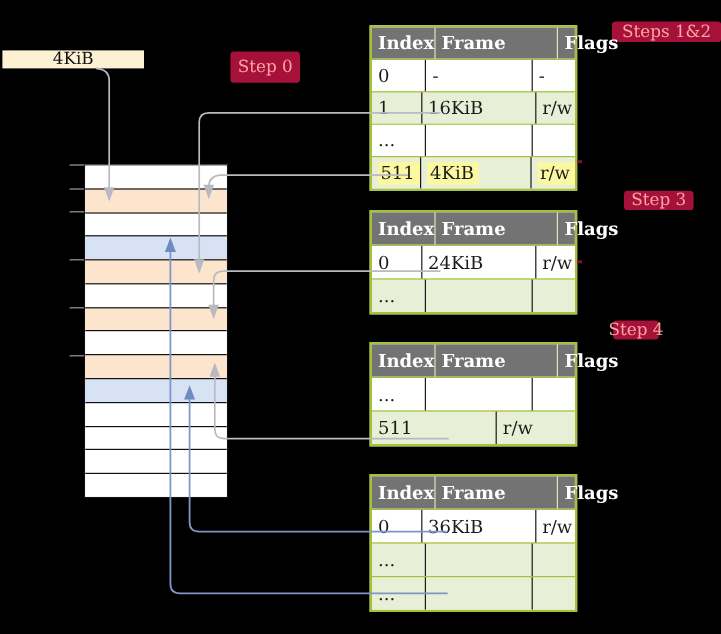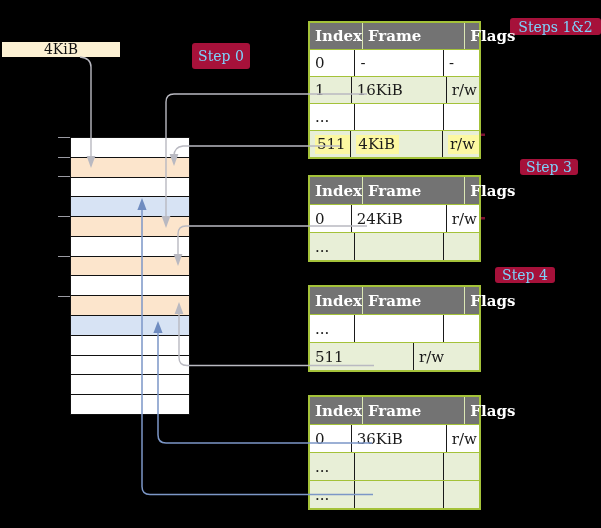--- a/index.html
+++ b/index.html
@@ -8,28 +8,28 @@
     background:#000;font-family:"DejaVu Serif","Liberation Serif",serif;
   }
   
   .size-label{
     position:absolute;left:2px;top:42px;width:118px;height:15px;
     background:#fcf1d3;color:#111;font-size:14px;
     display:flex;align-items:center;justify-content:center;line-height:15px;
   }
   
   .badge{
-    position:absolute;background:#a6113a;color:#7dd3fc;font-size:14px;
+    position:absolute;background:#a6113a;color:#fca5a5;font-size:14px;
     border-radius:3px;display:flex;align-items:center;justify-content:center;
     line-height:16px;white-space:nowrap;
   }
   .badge-step0 {left:192px;top:43px;width:58px;height:26px;}
   .badge-steps12{left:510px;top:18px;width:91px;height:17px;}
   .badge-step3 {left:520px;top:159px;width:58px;height:16px;}
-  .badge-step4 {left:495px;top:267px;width:60px;height:16px;}
+  .badge-step4 {left:511px;top:267px;width:38px;height:16px;}
   
   .memory{
     position:absolute;left:70px;top:137px;width:120px;height:278px;
     border:1px solid #111;background:#fff;display:flex;flex-direction:column;
     box-sizing:border-box;
   }
   .mrow{flex:1;}
   .mrow + .mrow{border-top:1px solid #111;}
   .tick{position:absolute;left:58px;width:12px;height:1px;background:#9b9ba3;}
   

